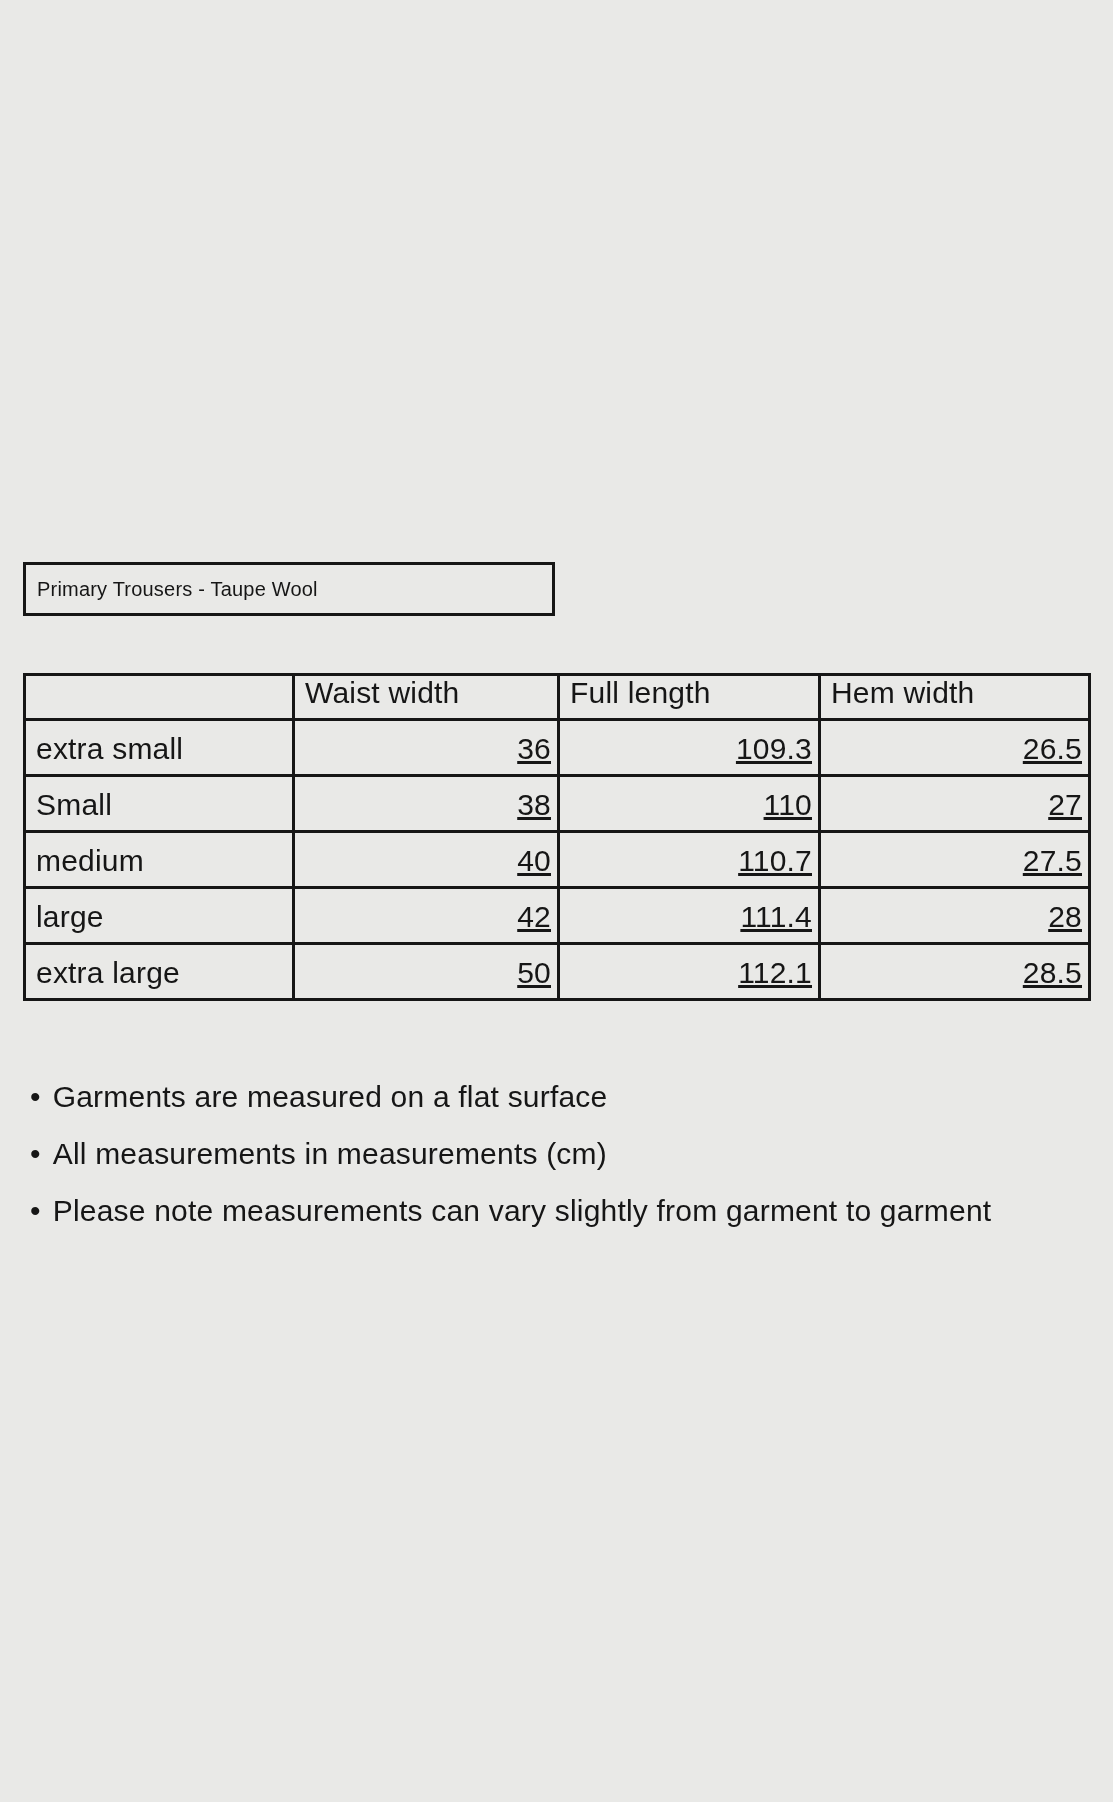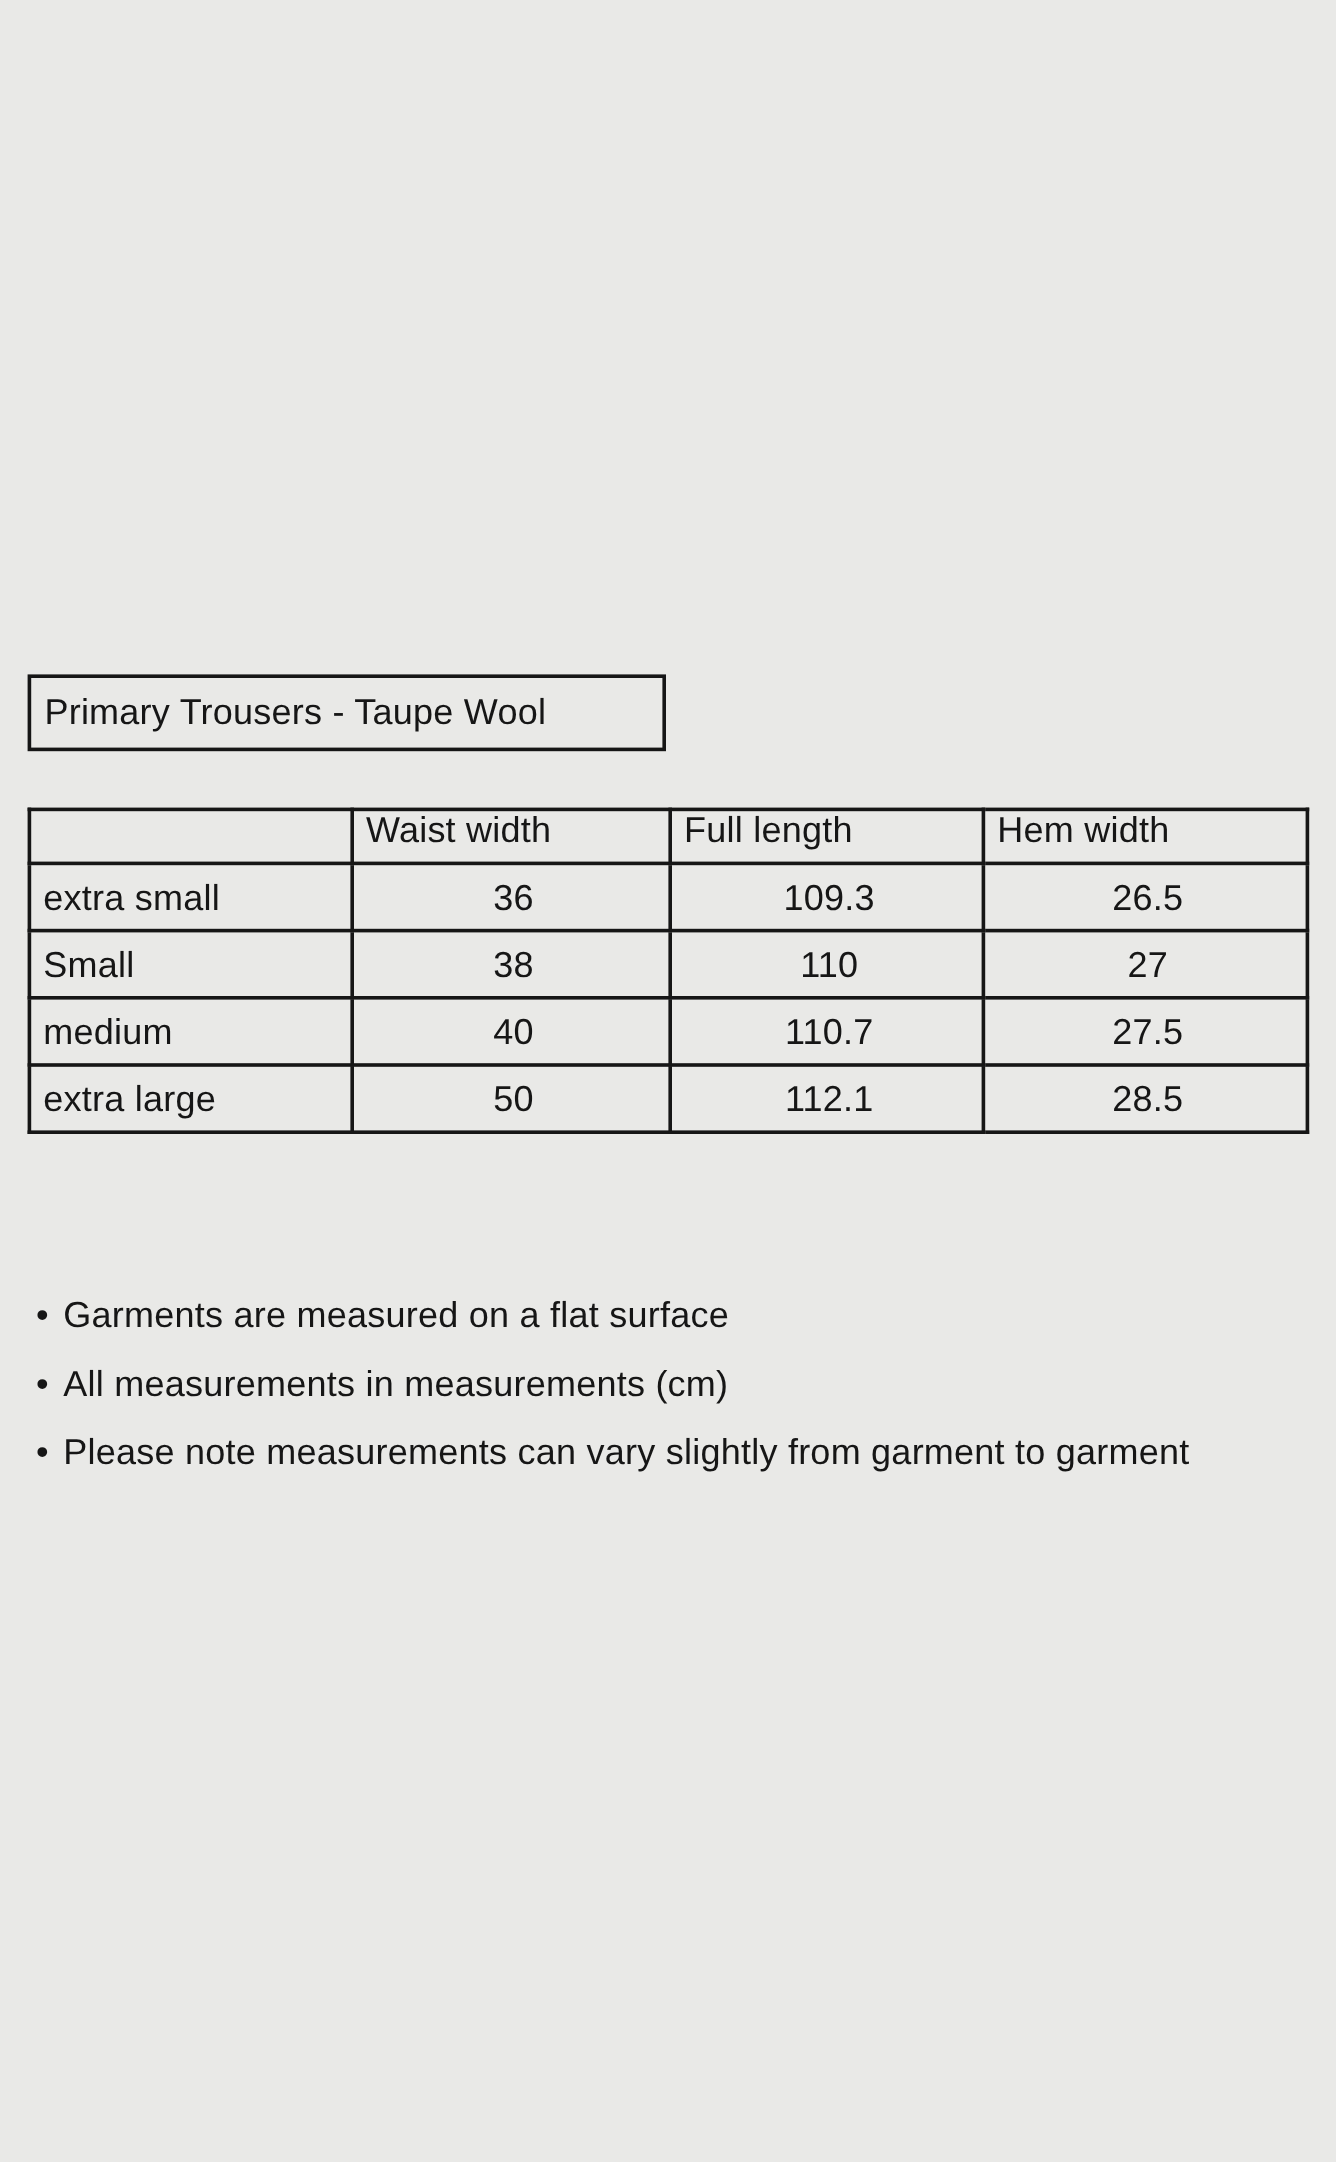--- a/index.html
+++ b/index.html
@@ -13,27 +13,27 @@
     background: #e9e9e7;
     color: #161616;
     font-family: "Liberation Sans", sans-serif;
     overflow: hidden;
   }
   .title-box {
     position: absolute;
     left: 23px;
     top: 562px;
     width: 532px;
-    height: 64px;
+    height: 54px;
     box-sizing: border-box;
     border: 3px solid #161616;
     display: flex;
     align-items: center;
     padding-left: 11px;
-    font-size: 30px;
+    font-size: 20px;
     letter-spacing: 0.2px;
     white-space: nowrap;
   }
   table.size-chart {
     position: absolute;
     left: 23px;
     top: 673px;
     border-collapse: collapse;
     table-layout: fixed;
     width: 1065px;
@@ -51,21 +51,22 @@
     letter-spacing: 0.2px;
   }
   .size-chart th {
     text-align: left;
     height: 33px;
   }
   .size-chart td {
     height: 56px;
   }
   .size-chart td.num {
-    text-align: center;
+    text-align: right;
+    text-decoration: underline;
   }
   .size-chart td.label {
     text-align: left;
   }
   .col-size   { width: 269px; }
   .col-waist  { width: 265px; }
   .col-length { width: 261px; }
   .col-hem    { width: 270px; }
   .notes {
     position: absolute;
@@ -120,20 +121,26 @@
       <td class="num">110</td>
       <td class="num">27</td>
     </tr>
     <tr>
       <td class="label">medium</td>
       <td class="num">40</td>
       <td class="num">110.7</td>
       <td class="num">27.5</td>
     </tr>
     <tr>
+      <td class="label">large</td>
+      <td class="num">42</td>
+      <td class="num">111.4</td>
+      <td class="num">28</td>
+    </tr>
+    <tr>
       <td class="label">extra large</td>
       <td class="num">50</td>
       <td class="num">112.1</td>
       <td class="num">28.5</td>
     </tr>
   </tbody>
 </table>
 
 <div class="notes">
   <div class="note">

